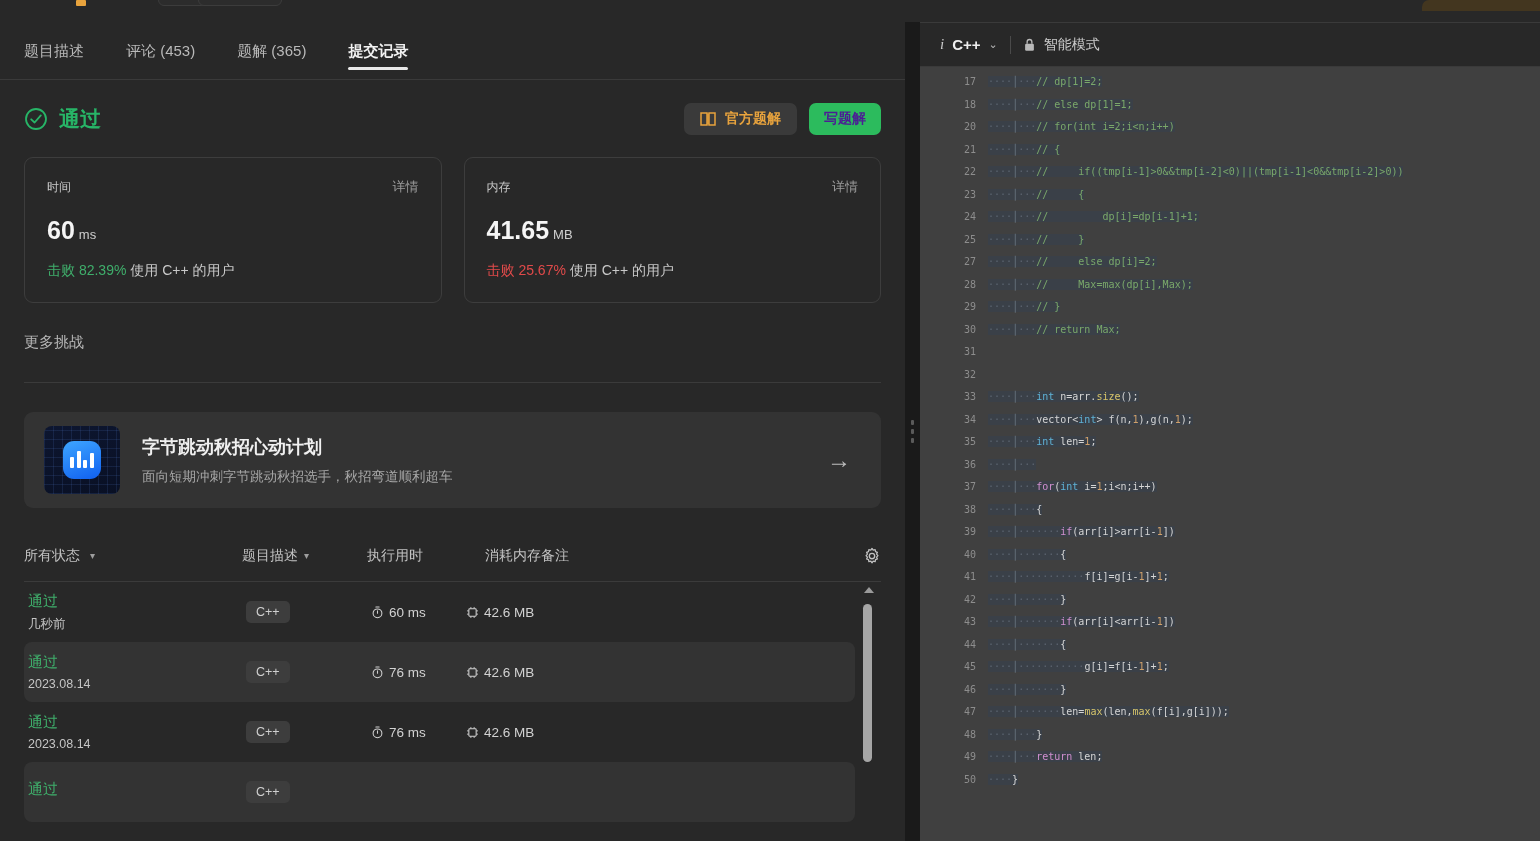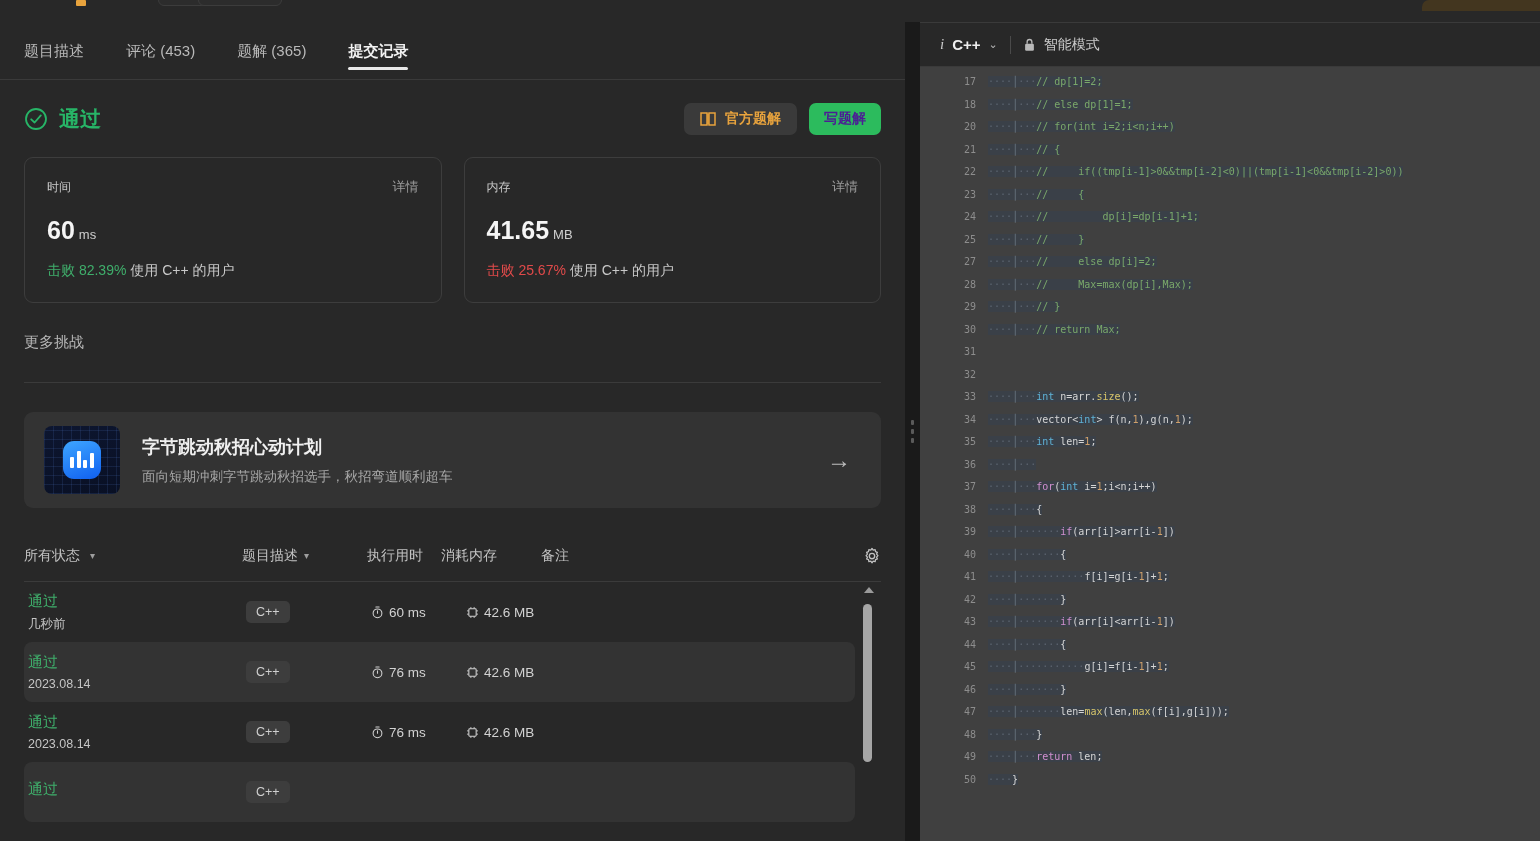--- a/index.html
+++ b/index.html
@@ -139,21 +139,21 @@
 
   
   .table-head {
     display: flex; align-items: center; height: 52px; margin-top: 22px;
     border-bottom: 1px solid #3b3b3b; font-size: 14px; color: #c2c2c2;
   }
   .th { white-space: nowrap; }
   .th.status { width: 218px; display: flex; align-items: center; gap: 10px; cursor: pointer; }
   .th.lang { width: 125px; display: flex; align-items: center; gap: 6px; cursor: pointer; }
   .th.time { width: 74px; }
-  .th.mem { width: 100px; }
+  .th.mem { width: 100px; text-align: right; }
   .th.note { flex: 1 1 auto; }
   .th.gear { width: 40px; display: flex; justify-content: flex-end; cursor: pointer; }
   .caret { font-size: 10px; color: #9d9d9d; }
 
   .rows-wrap { position: relative; flex: 1 1 auto; min-height: 0; overflow: hidden; }
   .rows { padding-right: 26px; }
   .row {
     display: flex; align-items: center; height: 60px; border-radius: 8px;
     padding: 0 4px; cursor: pointer;
   }

